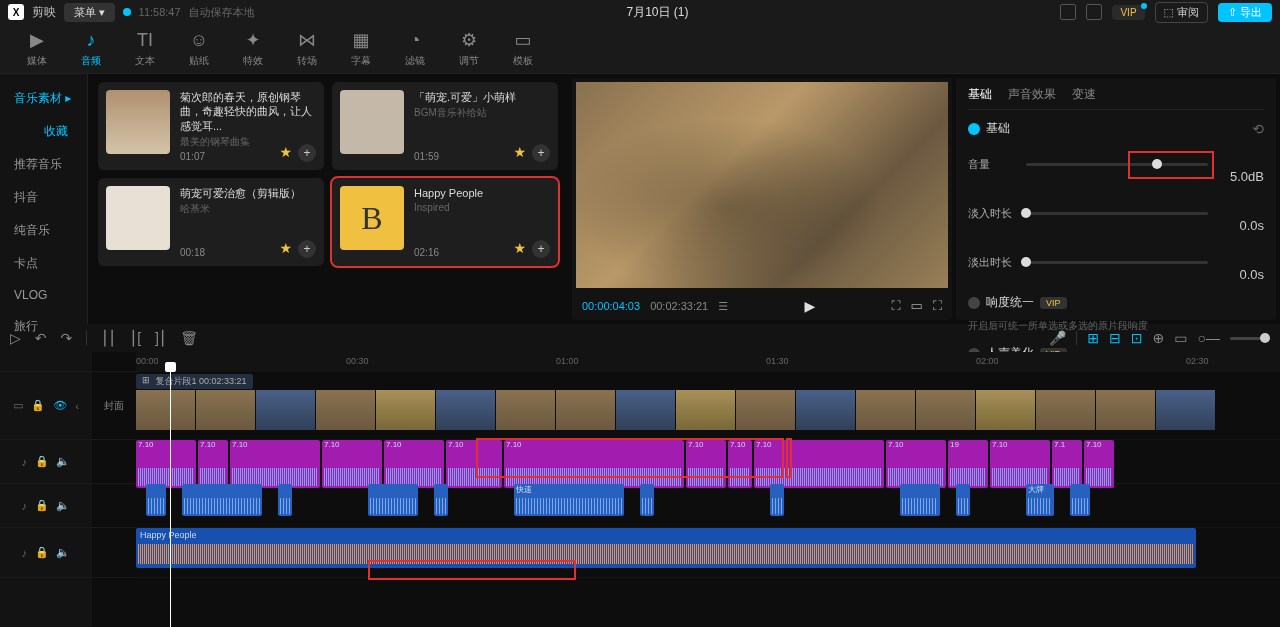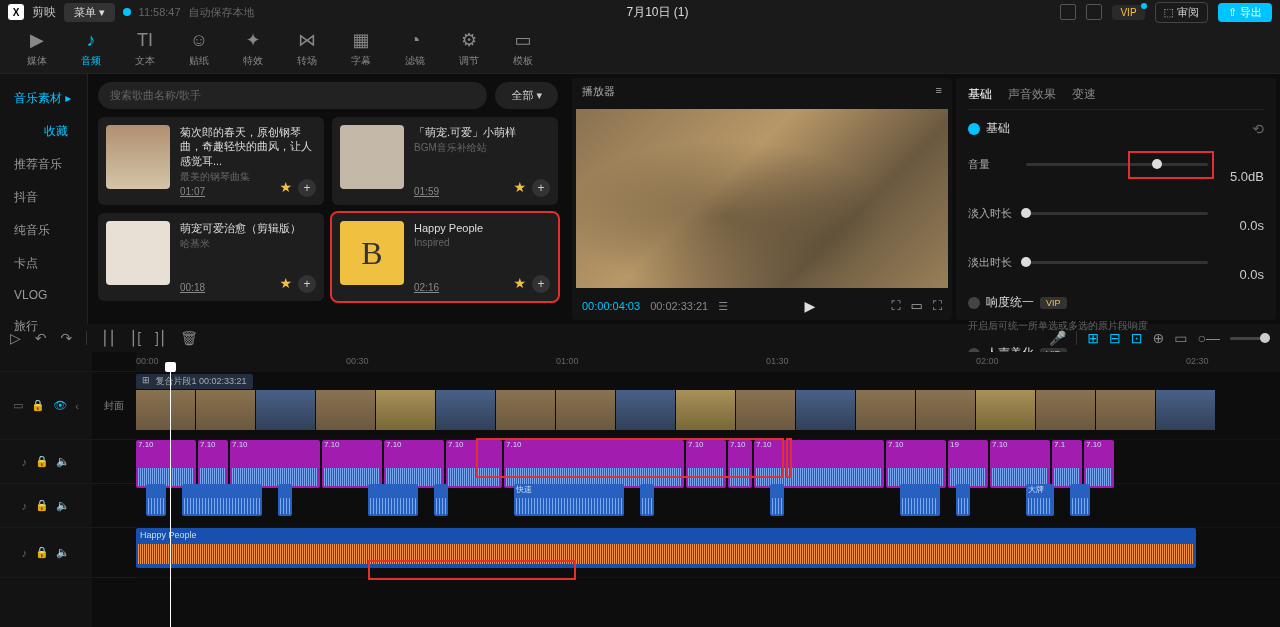--- a/index.html
+++ b/index.html
@@ -41,21 +41,21 @@
 .music-card { background: #1e1e1e; border-radius: 6px; padding: 8px; display: flex; gap: 10px; position: relative; height: 88px; }
 .music-card.highlighted { outline: 2px solid #e03030; }
 .music-card .thumb { width: 64px; height: 64px; background: #333; border-radius: 4px; flex-shrink: 0; }
 .music-card .thumb.piano { background: linear-gradient(#b09070, #d4c4a8); }
 .music-card .thumb.cat1 { background: #c4b8a8; }
 .music-card .thumb.cat2 { background: #e8e0d4; }
 .music-card .thumb.yellow { background: #f0c040; display: flex; align-items: center; justify-content: center; color: #333; font-size: 32px; font-family: serif; }
 .music-card .info { flex: 1; display: flex; flex-direction: column; }
 .music-card .title { color: #ddd; font-size: 11px; line-height: 1.3; }
 .music-card .subtitle { color: #666; font-size: 10px; margin-top: 2px; }
-.music-card .duration { color: #888; font-size: 10px; margin-top: auto; text-decoration: underline; }
+.music-card .duration { color: #888; font-size: 10px; margin-top: auto; }
 .music-card .actions { position: absolute; bottom: 8px; right: 8px; display: flex; gap: 6px; }
 .music-card .star { color: #f0c040; font-size: 14px; }
 .music-card .add { width: 18px; height: 18px; background: #333; border-radius: 50%; display: flex; align-items: center; justify-content: center; color: #ccc; font-size: 12px; }
 
 .player-panel { flex: 1; background: #131313; margin: 4px; border-radius: 4px; display: flex; flex-direction: column; }
 .player-header { padding: 6px 10px; display: flex; justify-content: space-between; color: #aaa; font-size: 11px; }
 .player-viewport { flex: 1; margin: 4px; background: linear-gradient(135deg, #8a7250, #b89868 40%, #6a5840 70%, #988058); position: relative; }
 .player-viewport::after { content: ''; position: absolute; inset: 0; background: radial-gradient(ellipse at 40% 60%, rgba(0,0,0,0.3), transparent 50%); }
 .player-controls { padding: 6px 10px; display: flex; align-items: center; gap: 10px; color: #888; font-size: 11px; }
 .player-controls .time-cur { color: #00c4ff; }
@@ -202,24 +202,20 @@
     <div class="item selected">收藏</div>
     <div class="item">推荐音乐</div>
     <div class="item">抖音</div>
     <div class="item">纯音乐</div>
     <div class="item">卡点</div>
     <div class="item">VLOG</div>
     <div class="item">旅行</div>
   </div>
 
   <div class="music-panel">
-    <div class="search-row">
-      <div class="search-box">搜索歌曲名称/歌手</div>
-      <div class="all-btn">全部 ▾</div>
-    </div>
     <div class="music-grid">
       <div class="music-card">
         <div class="thumb piano"></div>
         <div class="info">
           <div class="title">菊次郎的春天，原创钢琴曲，奇趣轻快的曲风，让人感觉耳...</div>
           <div class="subtitle">最美的钢琴曲集</div>
           <div class="duration">01:07</div>
         </div>
         <div class="actions">
             <span class="star">★</span>
@@ -259,24 +255,20 @@
         </div>
         <div class="actions">
             <span class="star">★</span>
             <span class="add">+</span>
           </div>
       </div>
     </div>
   </div>
 
   <div class="player-panel">
-    <div class="player-header">
-      <span>播放器</span>
-      <span>≡</span>
-    </div>
     <div class="player-viewport"></div>
     <div class="player-controls">
       <span class="time-cur">00:00:04:03</span>
       <span>00:02:33:21</span>
       <span>☰</span>
       <span class="spacer"></span>
       <span class="play-icon">▶</span>
       <span class="spacer"></span>
       <div class="right-icons">
         <span>⛶</span>

